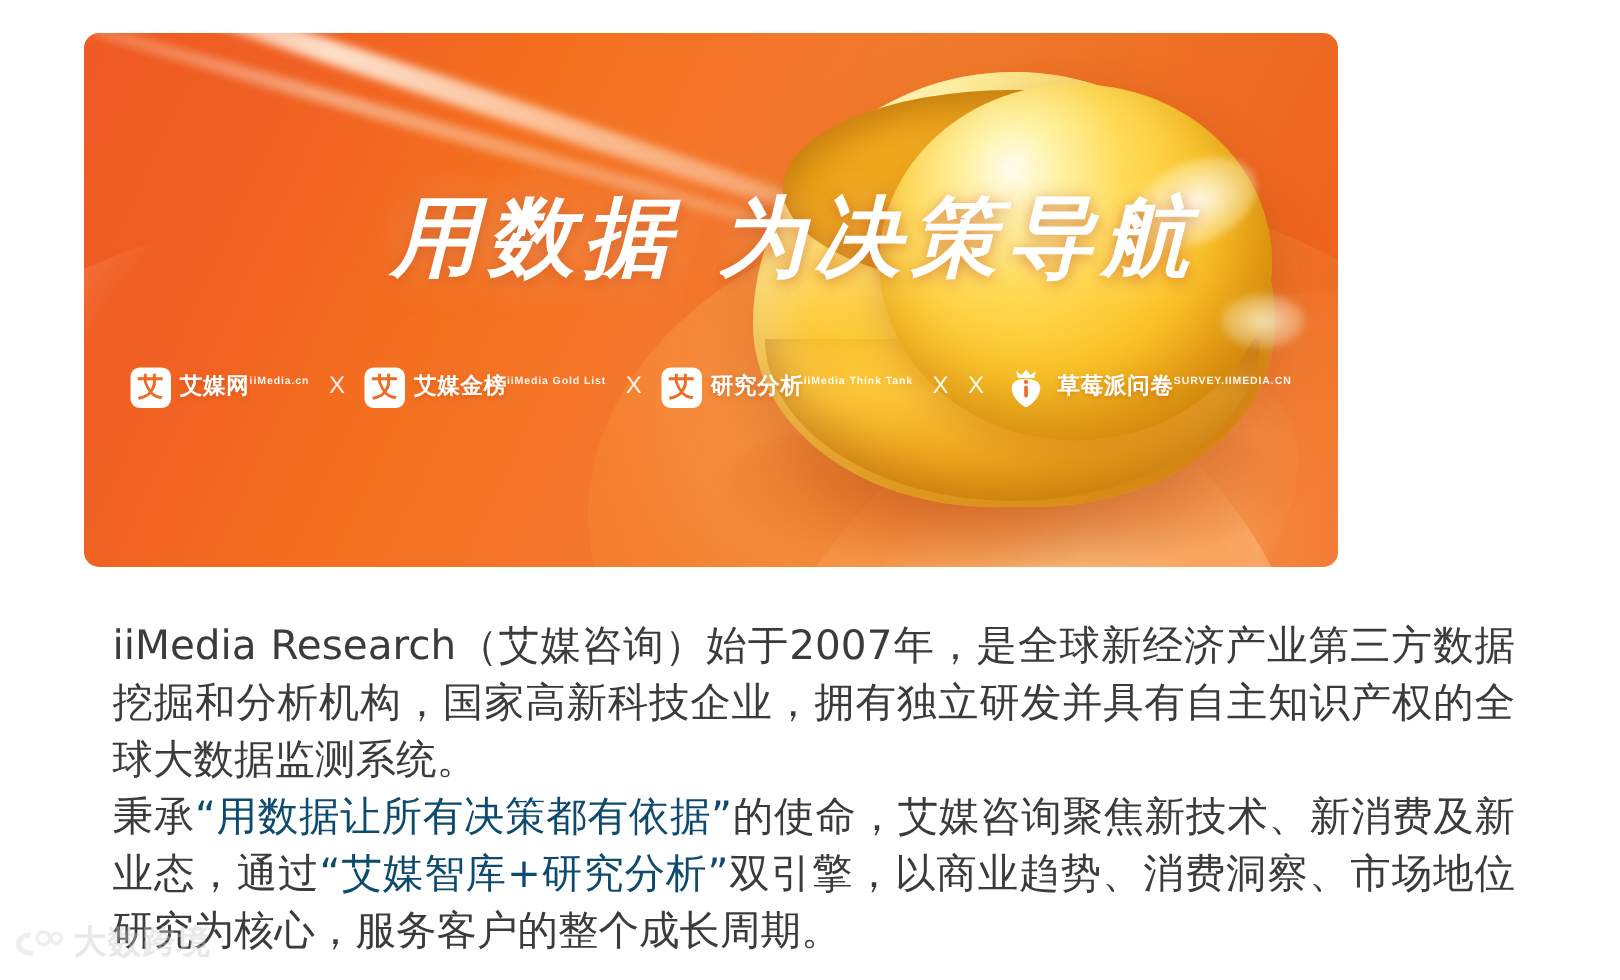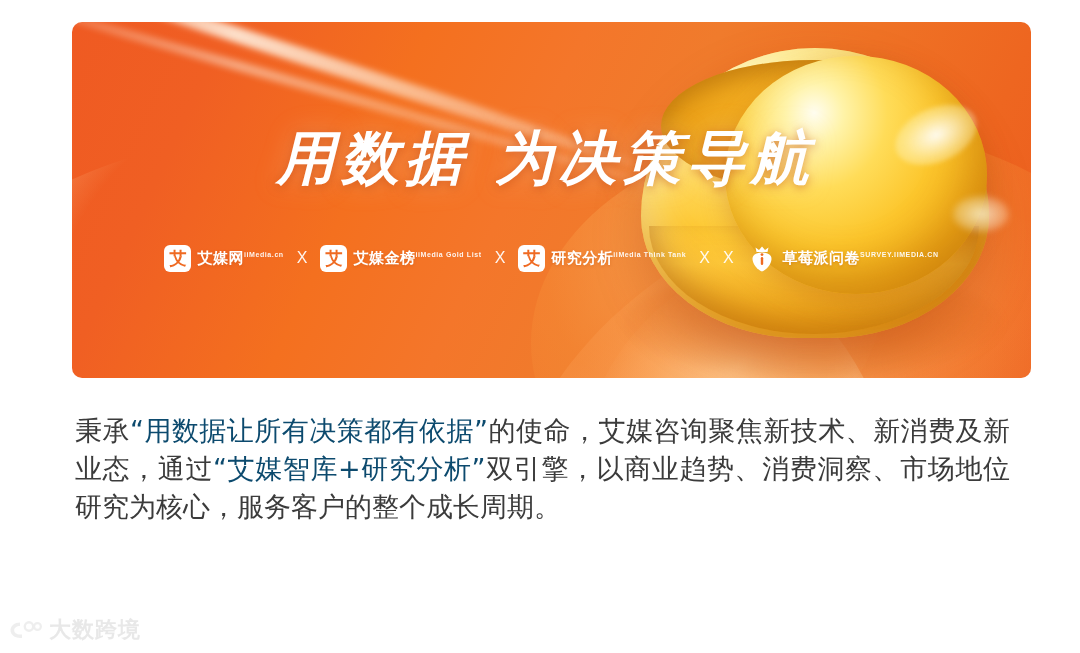--- a/index.html
+++ b/index.html
@@ -11,23 +11,23 @@
     width: 1080px;
     height: 653px;
     position: relative;
     overflow: hidden;
     font-family: "Liberation Sans", "DejaVu Sans", sans-serif;
   }
 
   
   .banner {
     position: absolute;
-    left: 72px;
+    left: 56px;
     top: 22px;
-    width: 959px;
+    width: 836px;
     height: 356px;
     border-radius: 10px;
     overflow: hidden;
     background: linear-gradient(115deg,
         #ef5a22 0%,
         #f05f23 14%,
         #f4701f 32%,
         #f4762a 46%,
         #f07b2c 58%,
         #ef7225 72%,
@@ -366,20 +366,21 @@
       <span class="logo-text">
         <span class="logo-cn">草莓派问卷</span>
         <span class="logo-en">SURVEY.IIMEDIA.CN</span>
       </span>
     </div>
 
   </div>
 </div>
 
 <div class="copy">
+  <p>iiMedia Research（艾媒咨询）始于2007年，是全球新经济产业第三方数据挖掘和分析机构，国家高新科技企业，拥有独立研发并具有自主知识产权的全球大数据监测系统。</p>
   <p><span>秉承</span><span class="hl">“用数据让所有决策都有依据”</span><span>的使命，艾媒咨询聚焦新技术、新消费及新业态，通过</span><span class="hl">“艾媒智库+研究分析”</span><span>双引擎，以商业趋势、消费洞察、市场地位研究为核心，服务客户的整个成长周期。</span></p>
 </div>
 
 <div class="watermark">
   <span class="wm-mark">
     <svg width="34" height="22" viewBox="0 0 34 22" aria-hidden="true">
       <path d="M12 3.5 C6.5 3.5 2.5 7 2.5 11.3 C2.5 15.6 6.5 19 12 19 L14 19 L14 15.6 L12 15.6 C8.6 15.6 6.2 13.7 6.2 11.3 C6.2 8.9 8.6 7 12 7 Z" fill="#d8d8d8"></path>
       <circle cx="21" cy="7.5" r="4.2" fill="none" stroke="#d8d8d8" stroke-width="2.4"></circle>
       <circle cx="29.5" cy="7.5" r="3.4" fill="none" stroke="#d8d8d8" stroke-width="2.2"></circle>
     </svg>

